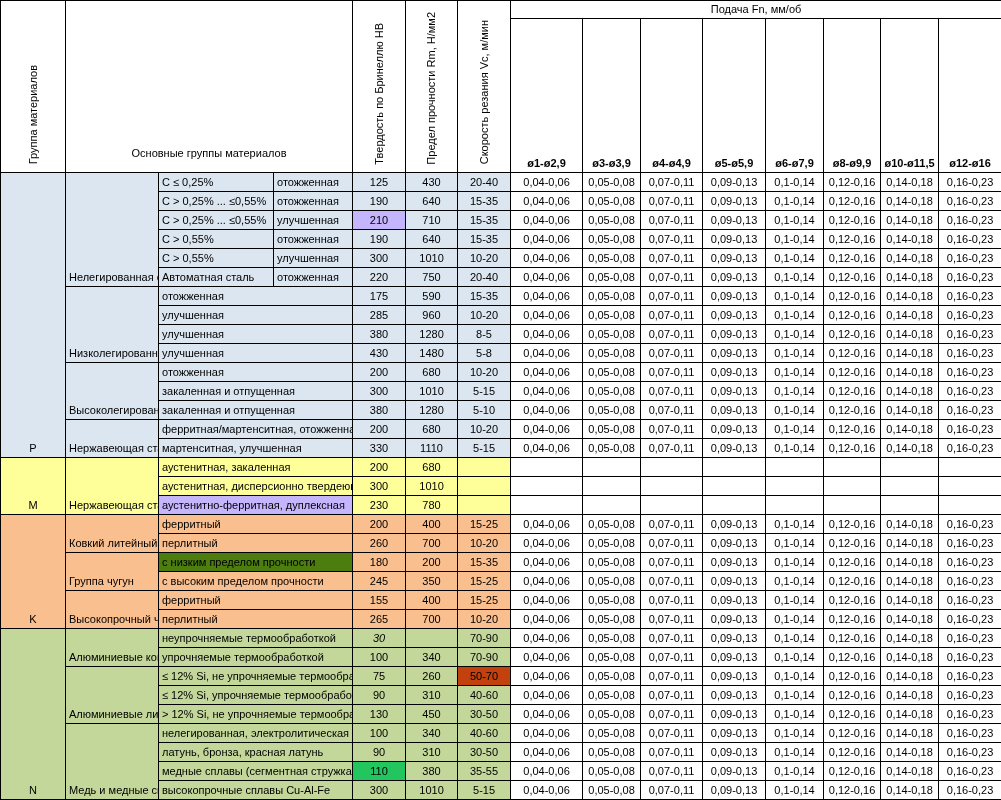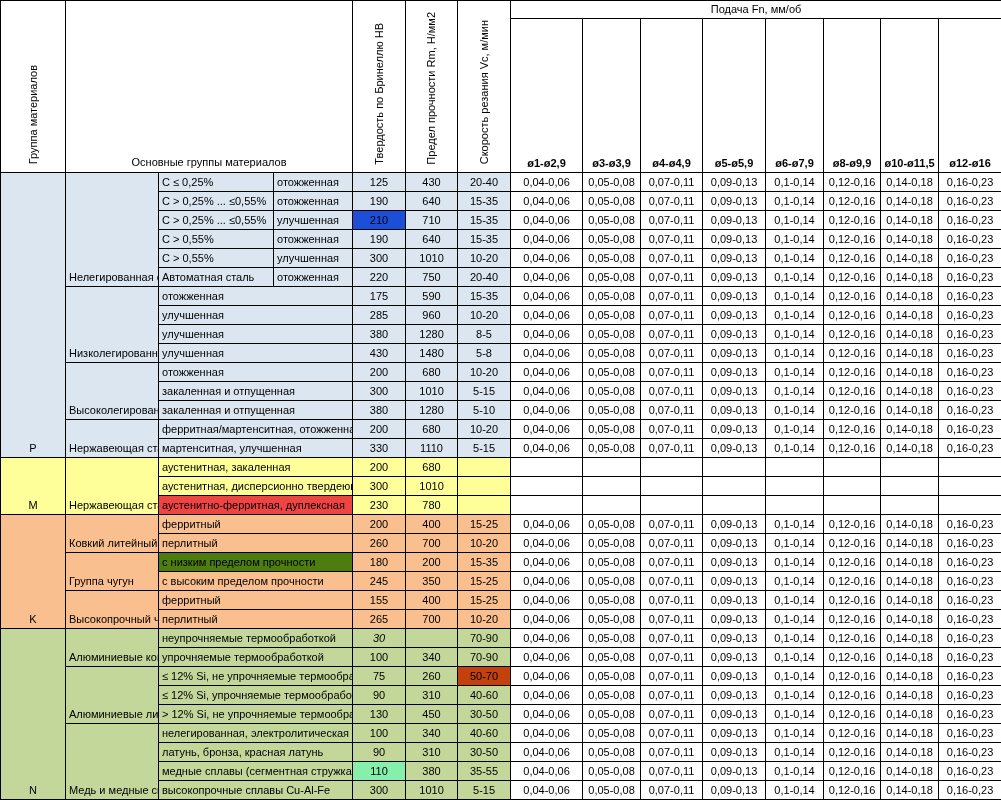--- a/index.html
+++ b/index.html
@@ -26,21 +26,21 @@
   tbody tr { height: 19px; }
 
   th.rot { vertical-align: bottom; text-align: center; }
   th.rot span {
     display: inline-block;
     writing-mode: vertical-rl;
     transform: rotate(180deg);
     white-space: nowrap;
     padding: 5px 0;
   }
-  th.main-groups { vertical-align: bottom; text-align: center; padding-bottom: 3px; }
+  th.main-groups { vertical-align: bottom; text-align: center; padding-bottom: 12px; }
   th.feed-title  { text-align: center; vertical-align: middle; }
   th.diam { vertical-align: bottom; text-align: center; font-weight: bold; padding-bottom: 2px; }
 
   td.letter   { text-align: center; vertical-align: bottom; padding-bottom: 2px; }
   td.subgroup { vertical-align: bottom; text-align: left; padding: 0 0 2px 3px; }
   td.mat      { text-align: left; padding-left: 3px; vertical-align: middle; }
   td.num      { text-align: center; vertical-align: middle; }
 </style>
 </head>
 <body>
@@ -112,21 +112,21 @@
         <td class="num">0,07-0,11</td>
         <td class="num">0,09-0,13</td>
         <td class="num">0,1-0,14</td>
         <td class="num">0,12-0,16</td>
         <td class="num">0,14-0,18</td>
         <td class="num">0,16-0,23</td>
       </tr>
       <tr>
         <td class="mat" style="background: rgb(220, 230, 241);">C &gt; 0,25% ... ≤0,55%</td>
         <td class="mat" style="background: rgb(220, 230, 241);">улучшенная</td>
-        <td class="num" style="background: #1d4ed8;">210</td>
+        <td class="num" style="background: #c4b5fd;">210</td>
         <td class="num" style="background: rgb(220, 230, 241);">710</td>
         <td class="num" style="background: rgb(220, 230, 241);">15-35</td>
         <td class="num">0,04-0,06</td>
         <td class="num">0,05-0,08</td>
         <td class="num">0,07-0,11</td>
         <td class="num">0,09-0,13</td>
         <td class="num">0,1-0,14</td>
         <td class="num">0,12-0,16</td>
         <td class="num">0,14-0,18</td>
         <td class="num">0,16-0,23</td>
@@ -329,21 +329,21 @@
         <td class="num"></td>
         <td class="num"></td>
         <td class="num"></td>
         <td class="num"></td>
         <td class="num"></td>
         <td class="num"></td>
         <td class="num"></td>
         <td class="num"></td>
       </tr>
       <tr>
-        <td class="mat" colspan="2" style="background: #ef4444;">аустенитно-ферритная, дуплексная</td>
+        <td class="mat" colspan="2" style="background: #c4b5fd;">аустенитно-ферритная, дуплексная</td>
         <td class="num" style="background: rgb(255, 255, 153);">230</td>
         <td class="num" style="background: rgb(255, 255, 153);">780</td>
         <td class="num" style="background: rgb(255, 255, 153);"></td>
         <td class="num"></td>
         <td class="num"></td>
         <td class="num"></td>
         <td class="num"></td>
         <td class="num"></td>
         <td class="num"></td>
         <td class="num"></td>
@@ -534,21 +534,21 @@
         <td class="num">0,05-0,08</td>
         <td class="num">0,07-0,11</td>
         <td class="num">0,09-0,13</td>
         <td class="num">0,1-0,14</td>
         <td class="num">0,12-0,16</td>
         <td class="num">0,14-0,18</td>
         <td class="num">0,16-0,23</td>
       </tr>
       <tr>
         <td class="mat" colspan="2" style="background: rgb(196, 215, 155);">медные сплавы (сегментная стружка)</td>
-        <td class="num" style="background: #86efac;">110</td>
+        <td class="num" style="background: #22c55e;">110</td>
         <td class="num" style="background: rgb(196, 215, 155);">380</td>
         <td class="num" style="background: rgb(196, 215, 155);">35-55</td>
         <td class="num">0,04-0,06</td>
         <td class="num">0,05-0,08</td>
         <td class="num">0,07-0,11</td>
         <td class="num">0,09-0,13</td>
         <td class="num">0,1-0,14</td>
         <td class="num">0,12-0,16</td>
         <td class="num">0,14-0,18</td>
         <td class="num">0,16-0,23</td>

